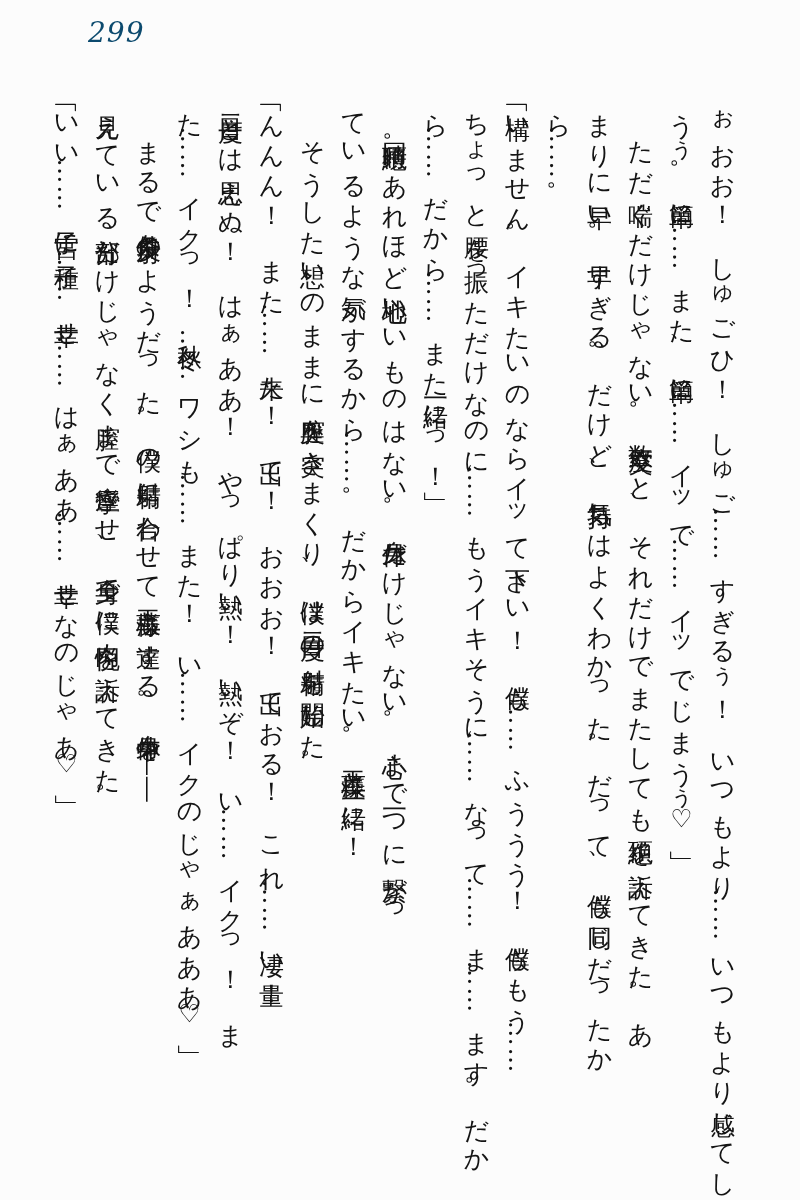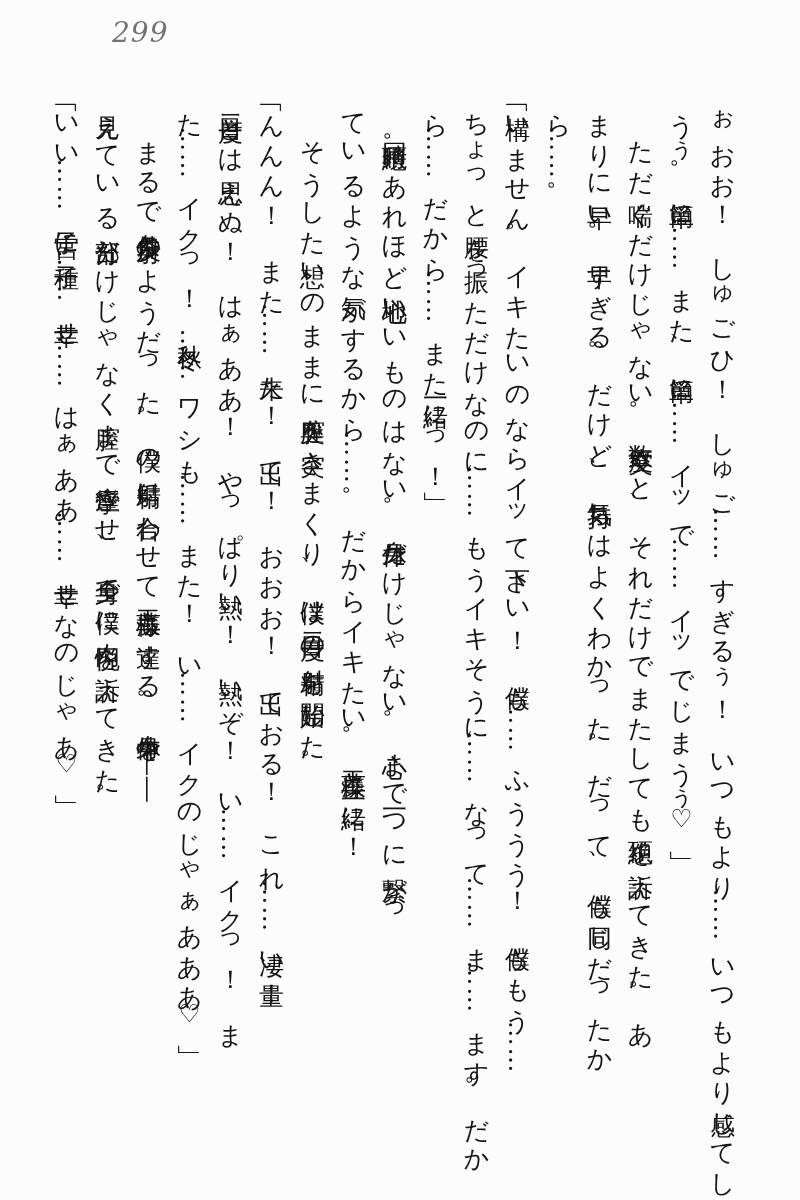--- a/index.html
+++ b/index.html
@@ -16,24 +16,23 @@
     height: 1200px;
     background: #fcfcfc;
     font-family: "DejaVu Serif", "Liberation Serif", serif;
   }
   .page-number {
     position: absolute;
     left: 88px;
     top: 16px;
     font-size: 28px;
     font-style: italic;
-    color: #737373;
+    color: #0c4a6e;
     letter-spacing: 1px;
     font-family: "DejaVu Serif", "Liberation Serif", serif;
-    margin-left: 24px;
   }
   .page-text {
     position: absolute;
     top: 96px;
     right: 57px;
     width: 698px;
     height: 1046px;
     writing-mode: vertical-rl;
     -webkit-writing-mode: vertical-rl;
     text-orientation: mixed;

